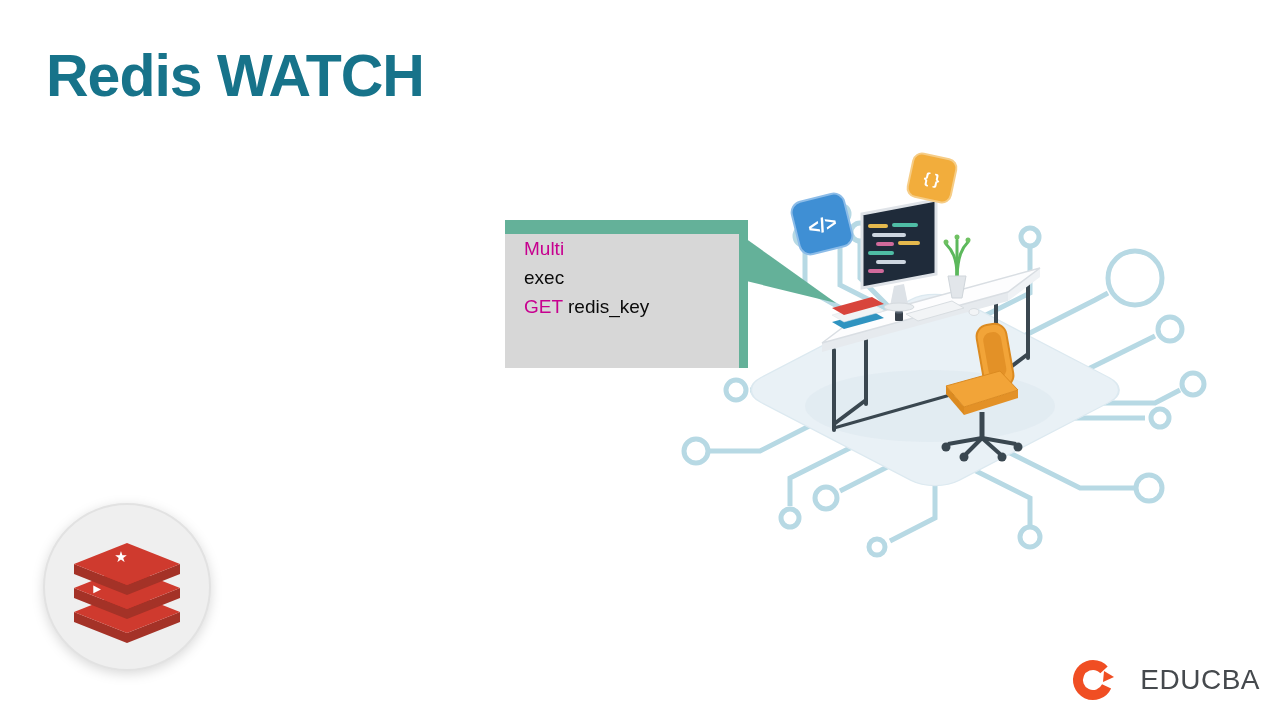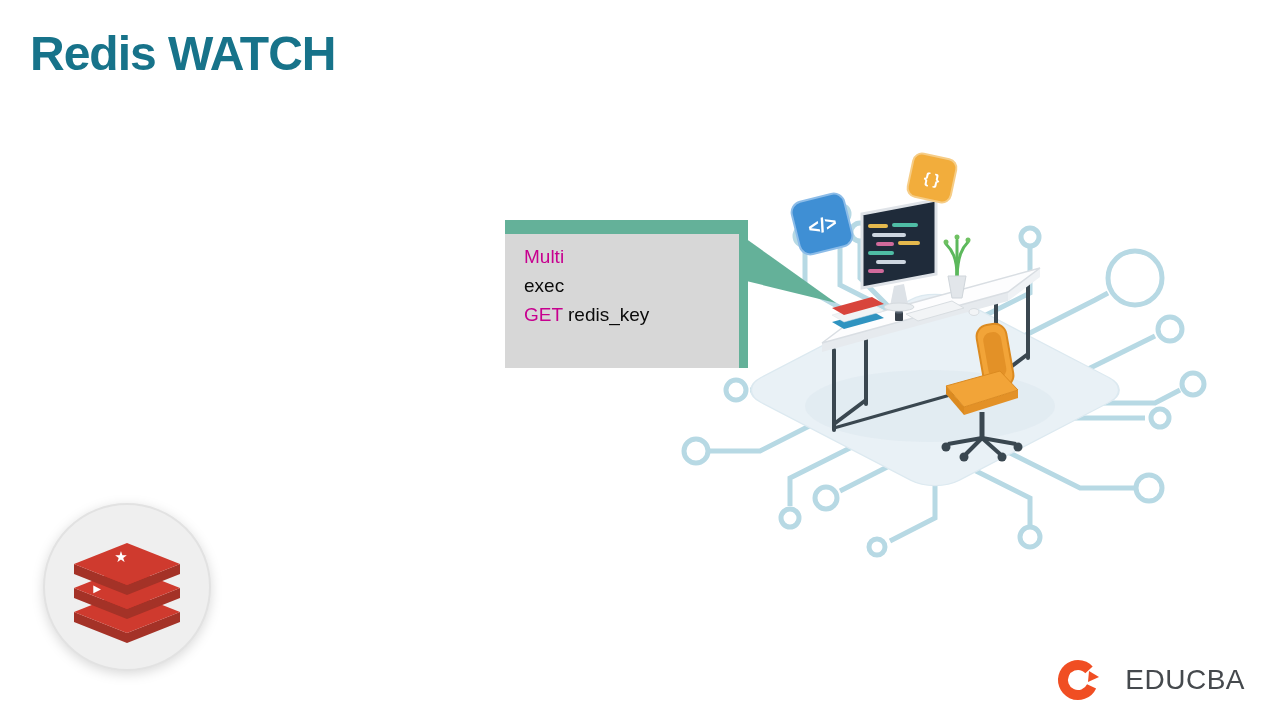--- a/index.html
+++ b/index.html
@@ -1,41 +1,41 @@
 <!DOCTYPE html>
 <html><head>
 <meta charset="utf-8">
 <style>
   html,body { margin:0; padding:0; background:#ffffff; }
   .slide {
     position:relative; width:1280px; height:720px; background:#ffffff;
     overflow:hidden; font-family:"Liberation Sans", sans-serif;
   }
   .title {
-    position:absolute; left:30px; top:26px; margin:0;
-    font-size:48px; font-weight:700; color:#17738a; letter-spacing:-1px;
+    position:absolute; left:30px; top:26px; margin:16px;
+    font-size:59px; font-weight:700; color:#17738a; letter-spacing:-1px;
   }
   .illustration-svg {
     position:absolute; left:600px; top:128px; width:640px; height:430px;
   }
   
   .callout { position:absolute; left:505px; top:220px; width:243px; height:148px; }
   .callout-green { position:absolute; left:0; top:0; right:0; bottom:0; background:#64b199; }
   .callout-pointer { position:absolute; left:738px; top:233px; width:102px; height:74px; }
   .callout-body {
     position:absolute; left:0; top:14px; right:9px; bottom:0;
-    background:#d7d7d7; padding:8px 8px 0 19px; box-sizing:border-box;
+    background:#d7d7d7; padding:0 8px 0 19px; box-sizing:border-box;
     font-size:19px; line-height:29px; color:#0a0a0a;
   }
   .kw { color:#c7008f; }
   
   .redis-badge { position:absolute; left:40px; top:500px; width:175px; height:175px;
     filter:drop-shadow(0 3px 6px rgba(0,0,0,0.15)); }
   
-  .educba { position:absolute; right:35px; bottom:18px; display:flex; align-items:center; gap:25px; }
+  .educba { position:absolute; right:20px; bottom:18px; display:flex; align-items:center; gap:25px; }
   .educba-text { font-size:28px; font-weight:500; color:#45494d; letter-spacing:0.5px; }
 </style>
 </head>
 <body>
 
 <div class="slide">
 
   <h1 class="title">Redis WATCH</h1>
 
   <svg class="illustration-svg" viewBox="0 0 640 430">

